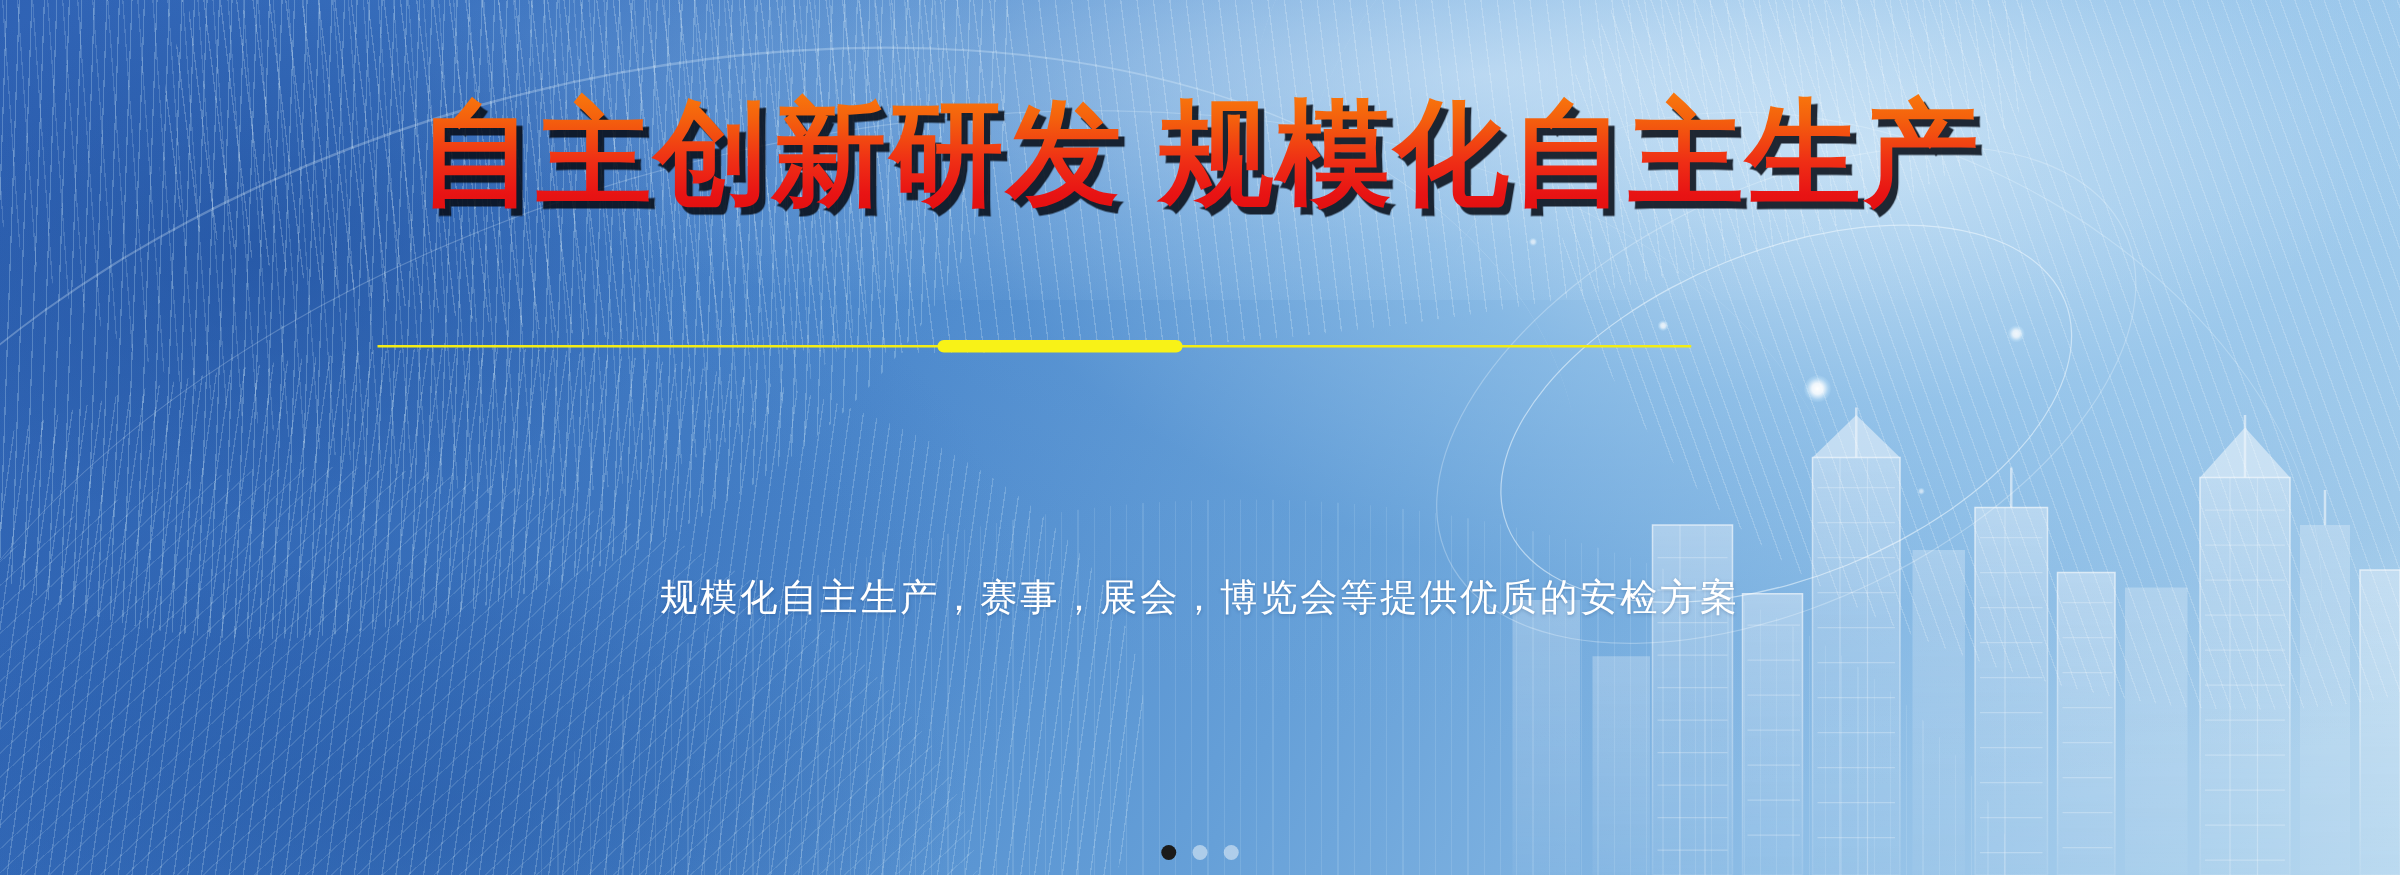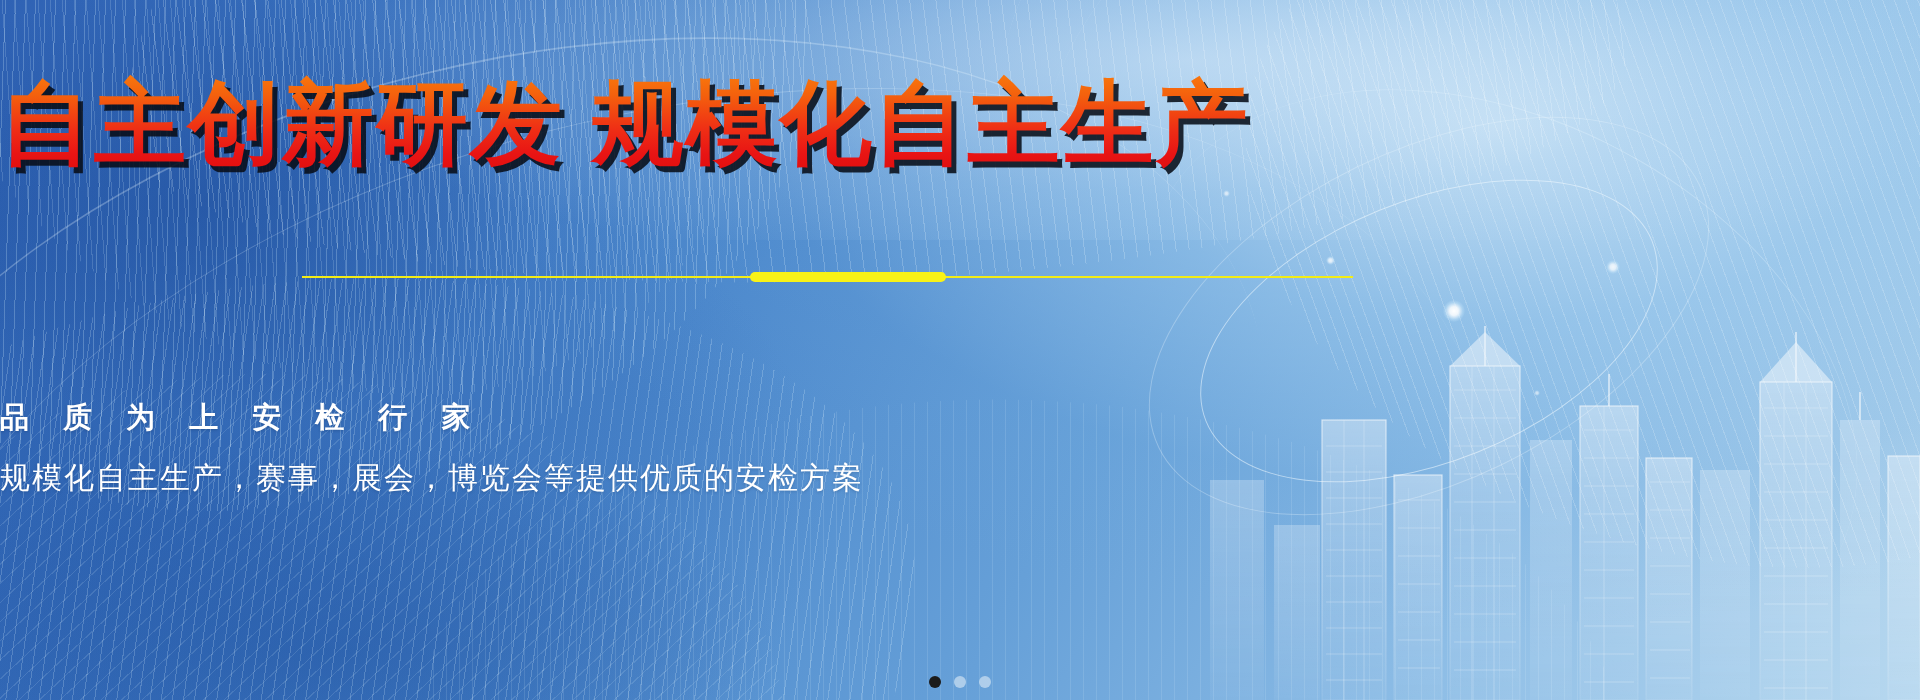--- a/index.html
+++ b/index.html
@@ -192,21 +192,21 @@
     position: absolute;
     right: 0; bottom: 0;
     width: 720px; height: 430px;
     opacity: 0.85;
   }
 
   
   .content {
     position: absolute;
     inset: 0;
-    text-align: left;
+    text-align: center;
   }
 
   .headline {
     position: absolute;
     left: 0; right: 0;
     top: 72px;
     font-size: 92px;
     font-weight: 700;
     letter-spacing: 2px;
     line-height: 1.12;
@@ -386,21 +386,20 @@
 
   <div class="content">
 
     <div class="headline">自主创新研发 规模化自主生产</div>
 
     <div class="divider">
       <div class="thin"></div>
       <div class="thick"></div>
     </div>
 
-    <div class="sub-primary">品 质 为 上   安 检 行 家</div>
 
     <div class="sub-secondary">规模化自主生产，赛事，展会，博览会等提供优质的安检方案</div>
 
     <div class="dots">
       <span class="dot active"></span>
       <span class="dot"></span>
       <span class="dot"></span>
     </div>
 
     <div class="arrow arrow-prev"></div>

